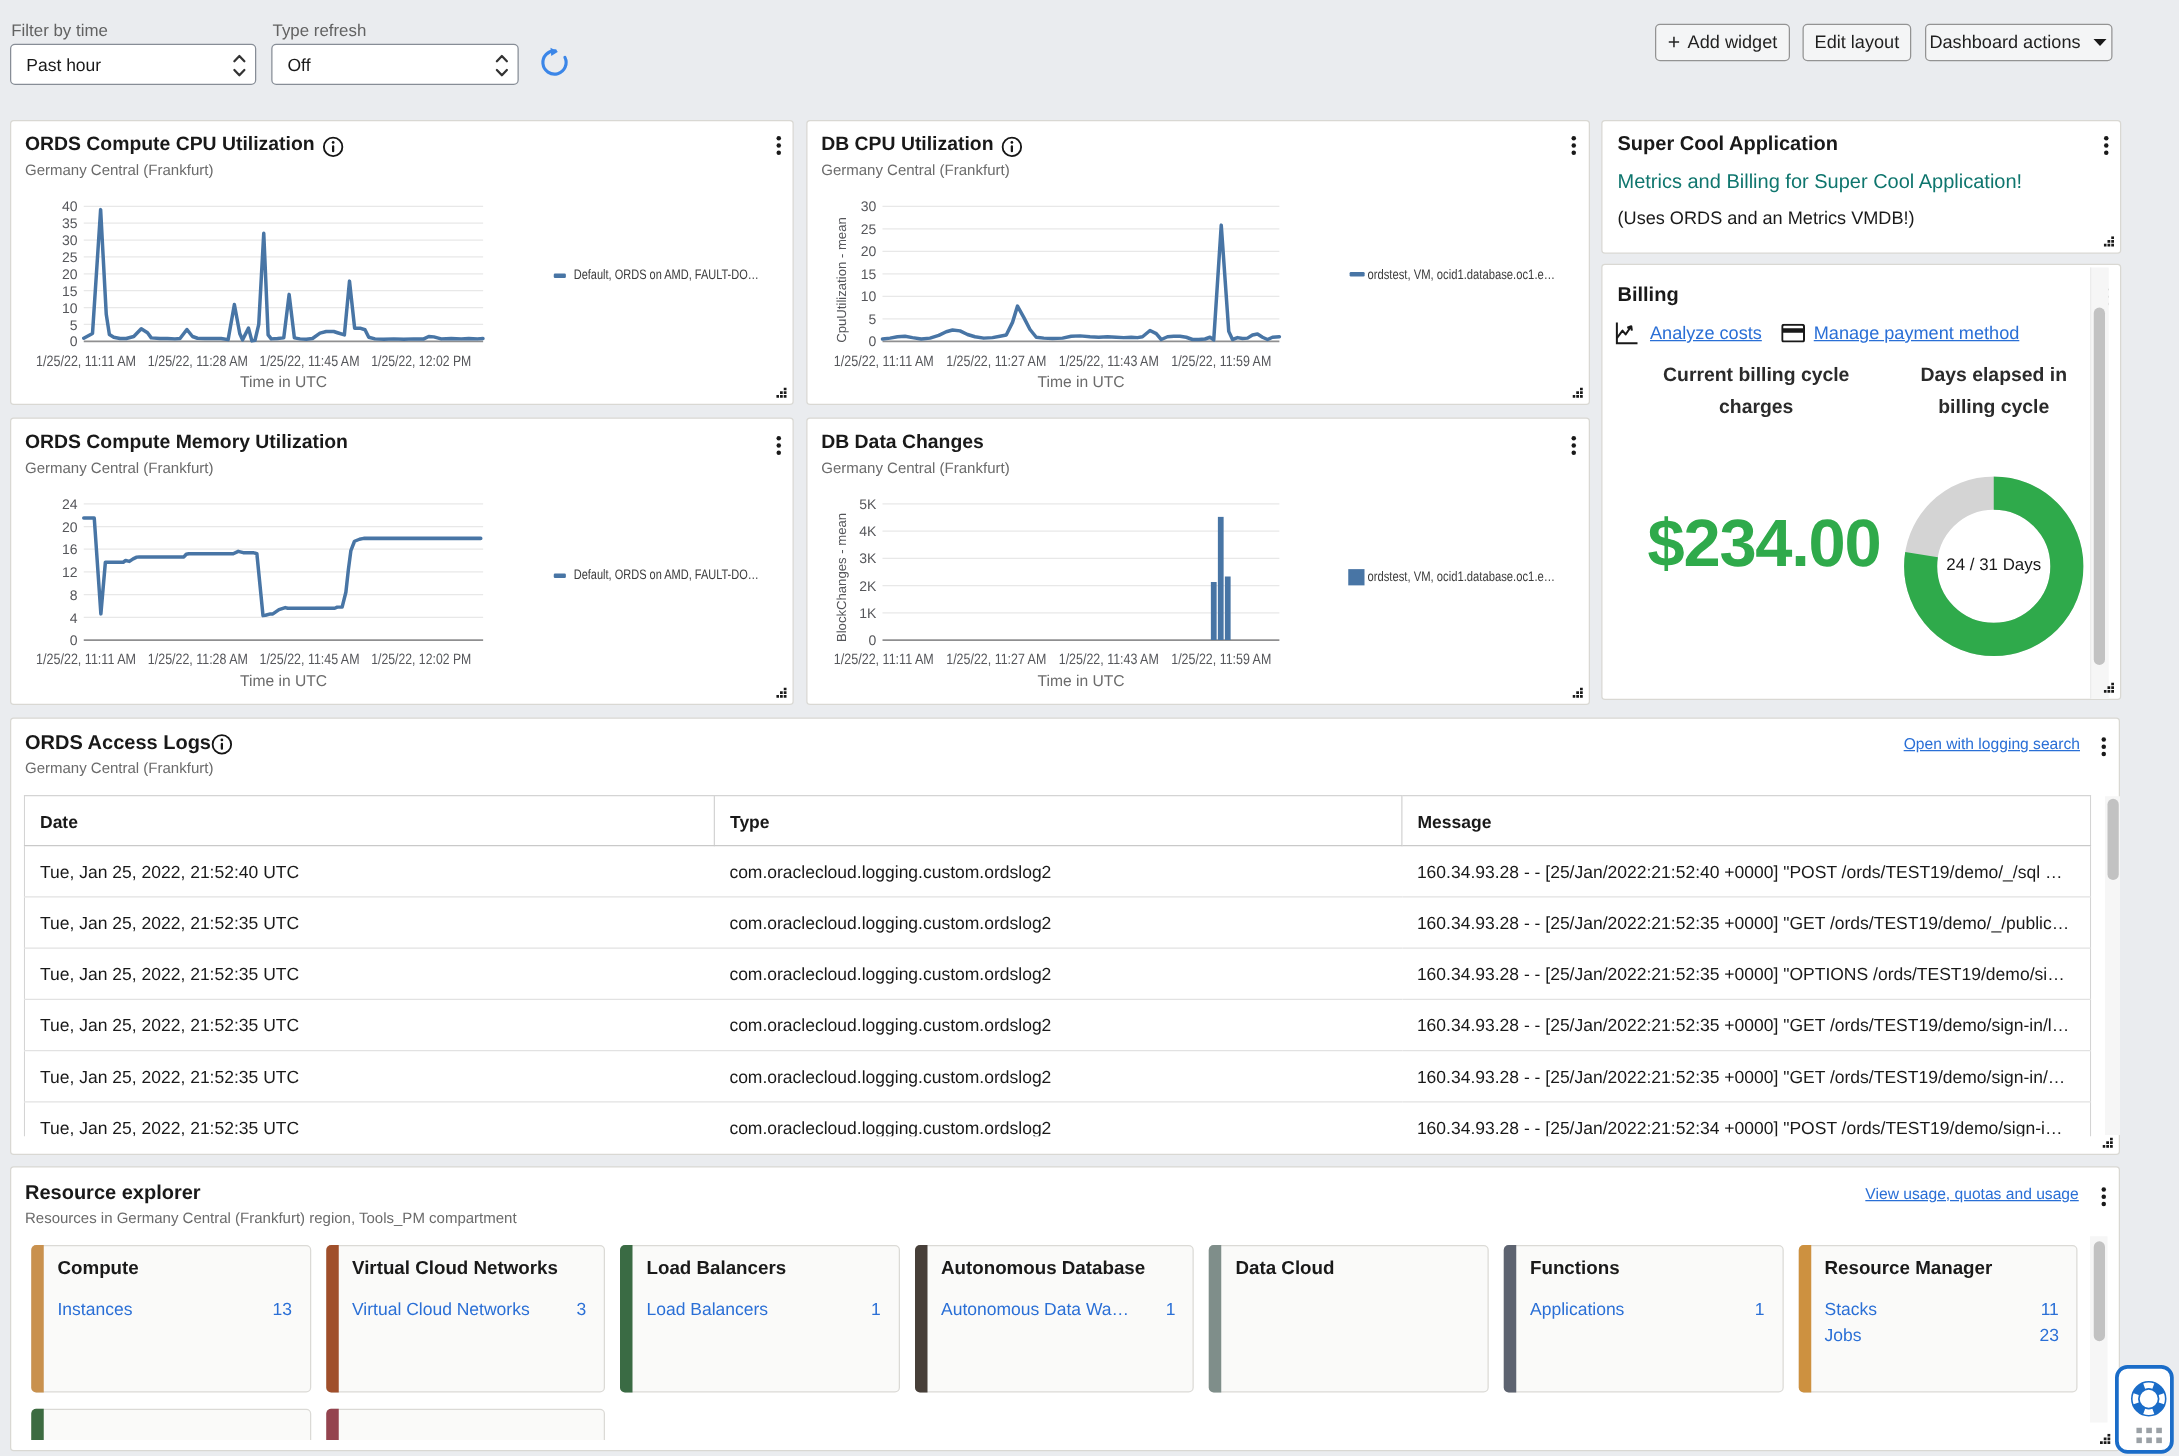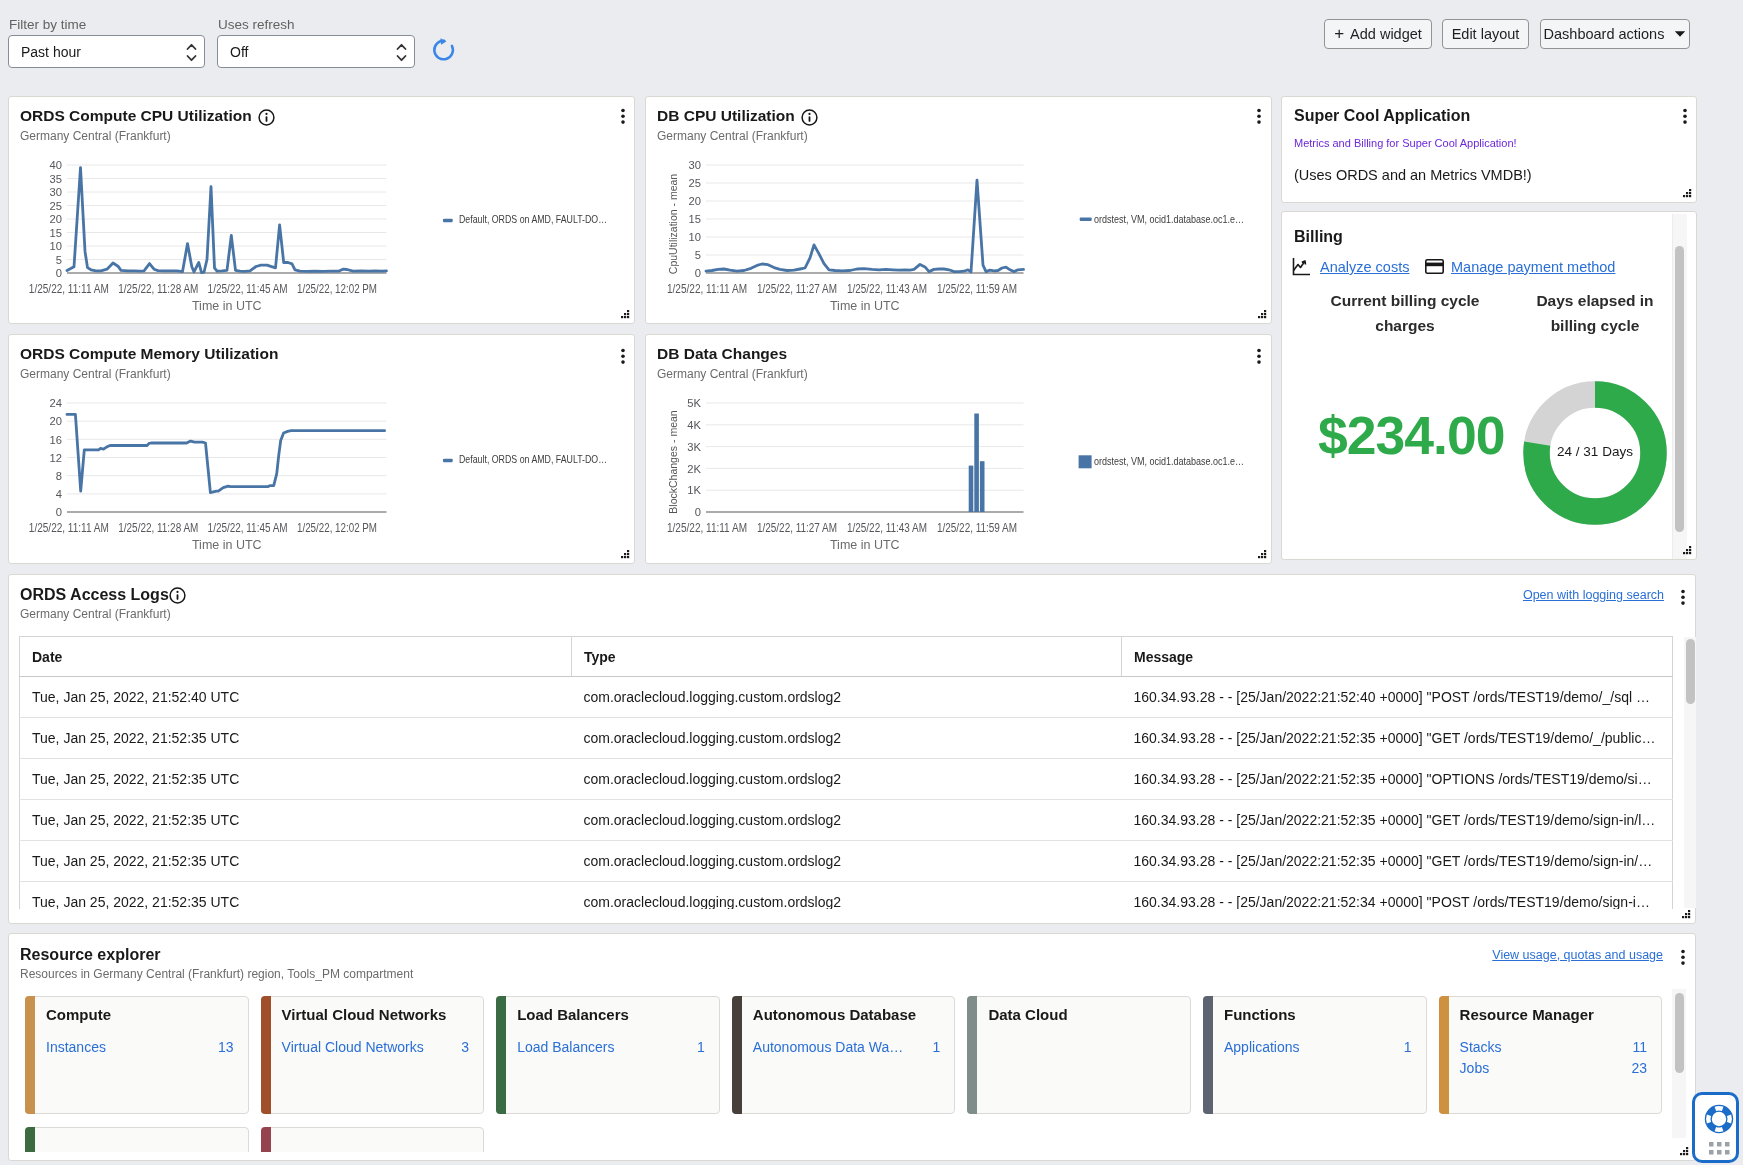--- a/index.html
+++ b/index.html
@@ -10,21 +10,21 @@
 .logt th,.logt td{box-sizing:border-box}
 .logt th{text-align:left;font-weight:700;padding:0 0 0 12px;height:40px;border:1px solid #d4d4d4;border-bottom:1px solid #c9c9c9}
 .logt td{padding:0 0 0 12px;height:41px;border-bottom:1px solid #e2e2e2;white-space:nowrap;overflow:hidden}
 .logt tr td:first-child{border-left:1px solid #d4d4d4}
 .logt tr td:last-child{border-right:1px solid #d4d4d4}
 .tile{position:absolute;width:223.5px;height:118px;background:#fafaf9;border:1px solid #dbdad6;border-radius:4px;box-sizing:border-box}
 .strip{position:absolute;left:-1px;top:-1px;width:10px;height:118px;border-radius:4px 0 0 4px}
 </style></head><body>
 
 <div style="position:absolute;left:9px;top:17px;font-size:13.5px;color:#626262">Filter by time</div>
-<div style="position:absolute;left:218px;top:17px;font-size:13.5px;color:#626262">Uses refresh</div>
+<div style="position:absolute;left:218px;top:17px;font-size:13.5px;color:#626262">Type refresh</div>
 <div style="position:absolute;left:8px;top:35px;width:197px;height:33px;background:#fff;border:1px solid #878d96;border-radius:4px;box-sizing:border-box">
 <span style="position:absolute;left:12px;top:50%;transform:translateY(-50%);font-size:14px;color:#191919">Past hour</span>
 <svg style="position:absolute;right:6px;top:6px" width="13" height="21" viewBox="0 0 13 21">
       <path d="M2.5 7 L6.5 2.8 L10.5 7" fill="none" stroke="#333" stroke-width="1.8" stroke-linecap="round" stroke-linejoin="round"></path>
       <path d="M2.5 14 L6.5 18.2 L10.5 14" fill="none" stroke="#333" stroke-width="1.8" stroke-linecap="round" stroke-linejoin="round"></path>
     </svg>
 </div>
 <div style="position:absolute;left:217px;top:35px;width:198px;height:33px;background:#fff;border:1px solid #878d96;border-radius:4px;box-sizing:border-box">
 <span style="position:absolute;left:12px;top:50%;transform:translateY(-50%);font-size:14px;color:#191919">Off</span>
 <svg style="position:absolute;right:6px;top:6px" width="13" height="21" viewBox="0 0 13 21">
@@ -229,21 +229,21 @@
       </g>
     </svg>
   </div>
 <div class="card" style="left:1281px;top:96px;width:416px;height:107px">
 <div style="position:absolute;left:12px;top:10px;font-size:16px;font-weight:700;color:#191919">Super Cool Application</div>
 <svg style="position:absolute;left:400px;top:11px" width="6" height="18" viewBox="0 0 6 18">
       <circle cx="3" cy="2.5" r="1.8" fill="#1a1a1a"></circle>
       <circle cx="3" cy="8.3" r="1.8" fill="#1a1a1a"></circle>
       <circle cx="3" cy="14.1" r="1.8" fill="#1a1a1a"></circle>
     </svg>
-<div style="position:absolute;left:12px;top:40px;font-size:11px;color:#6d28d9">Metrics and Billing for Super Cool Application!</div>
+<div style="position:absolute;left:12px;top:40px;font-size:16px;color:#0f766e">Metrics and Billing for Super Cool Application!</div>
 <div style="position:absolute;left:12px;top:70px;font-size:14.5px;color:#191919">(Uses ORDS and an Metrics VMDB!)</div>
 <svg style="position:absolute;right:4px;bottom:4px" width="9" height="9" viewBox="0 0 9 9">
       <g fill="#1a1a1a">
         <rect x="6" y="0" width="2.2" height="2.2"></rect>
         <rect x="3" y="3" width="2.2" height="2.2"></rect>
         <rect x="6" y="3" width="2.2" height="2.2"></rect>
         <rect x="0" y="6" width="2.2" height="2.2"></rect>
         <rect x="3" y="6" width="2.2" height="2.2"></rect>
         <rect x="6" y="6" width="2.2" height="2.2"></rect>
       </g>

